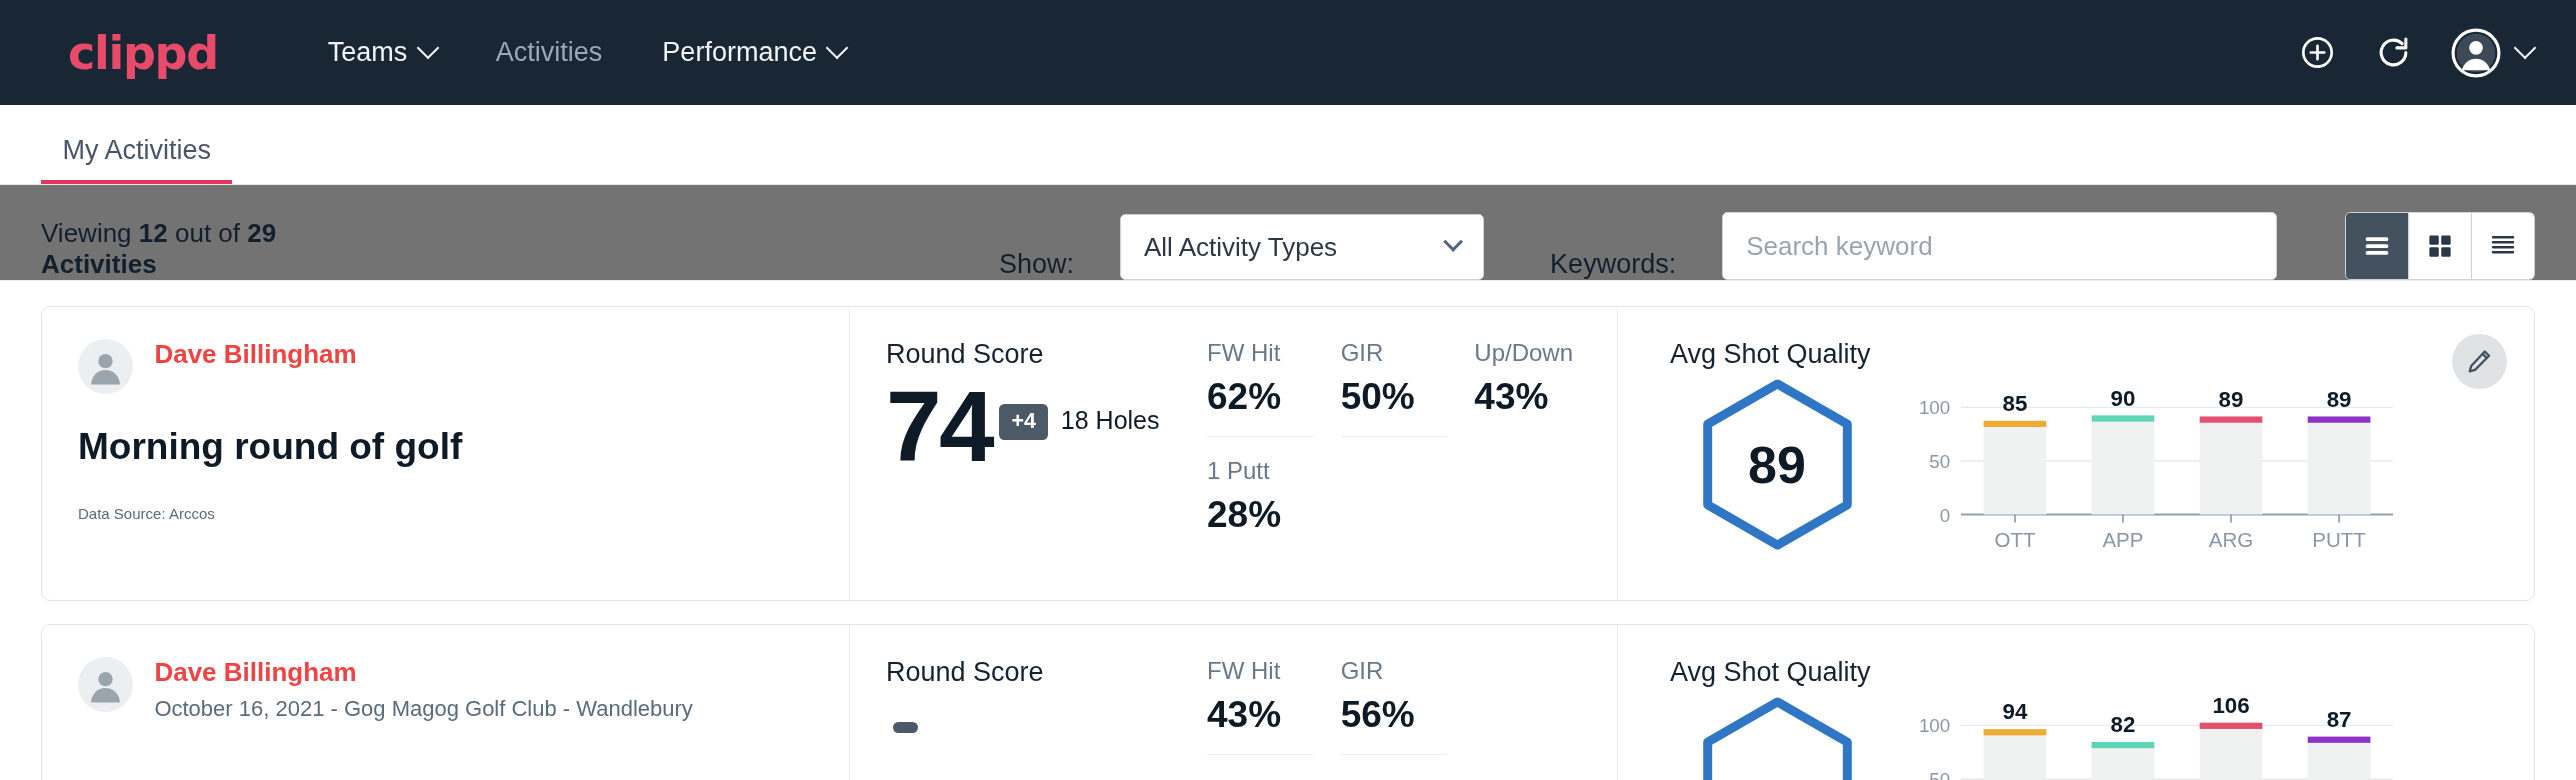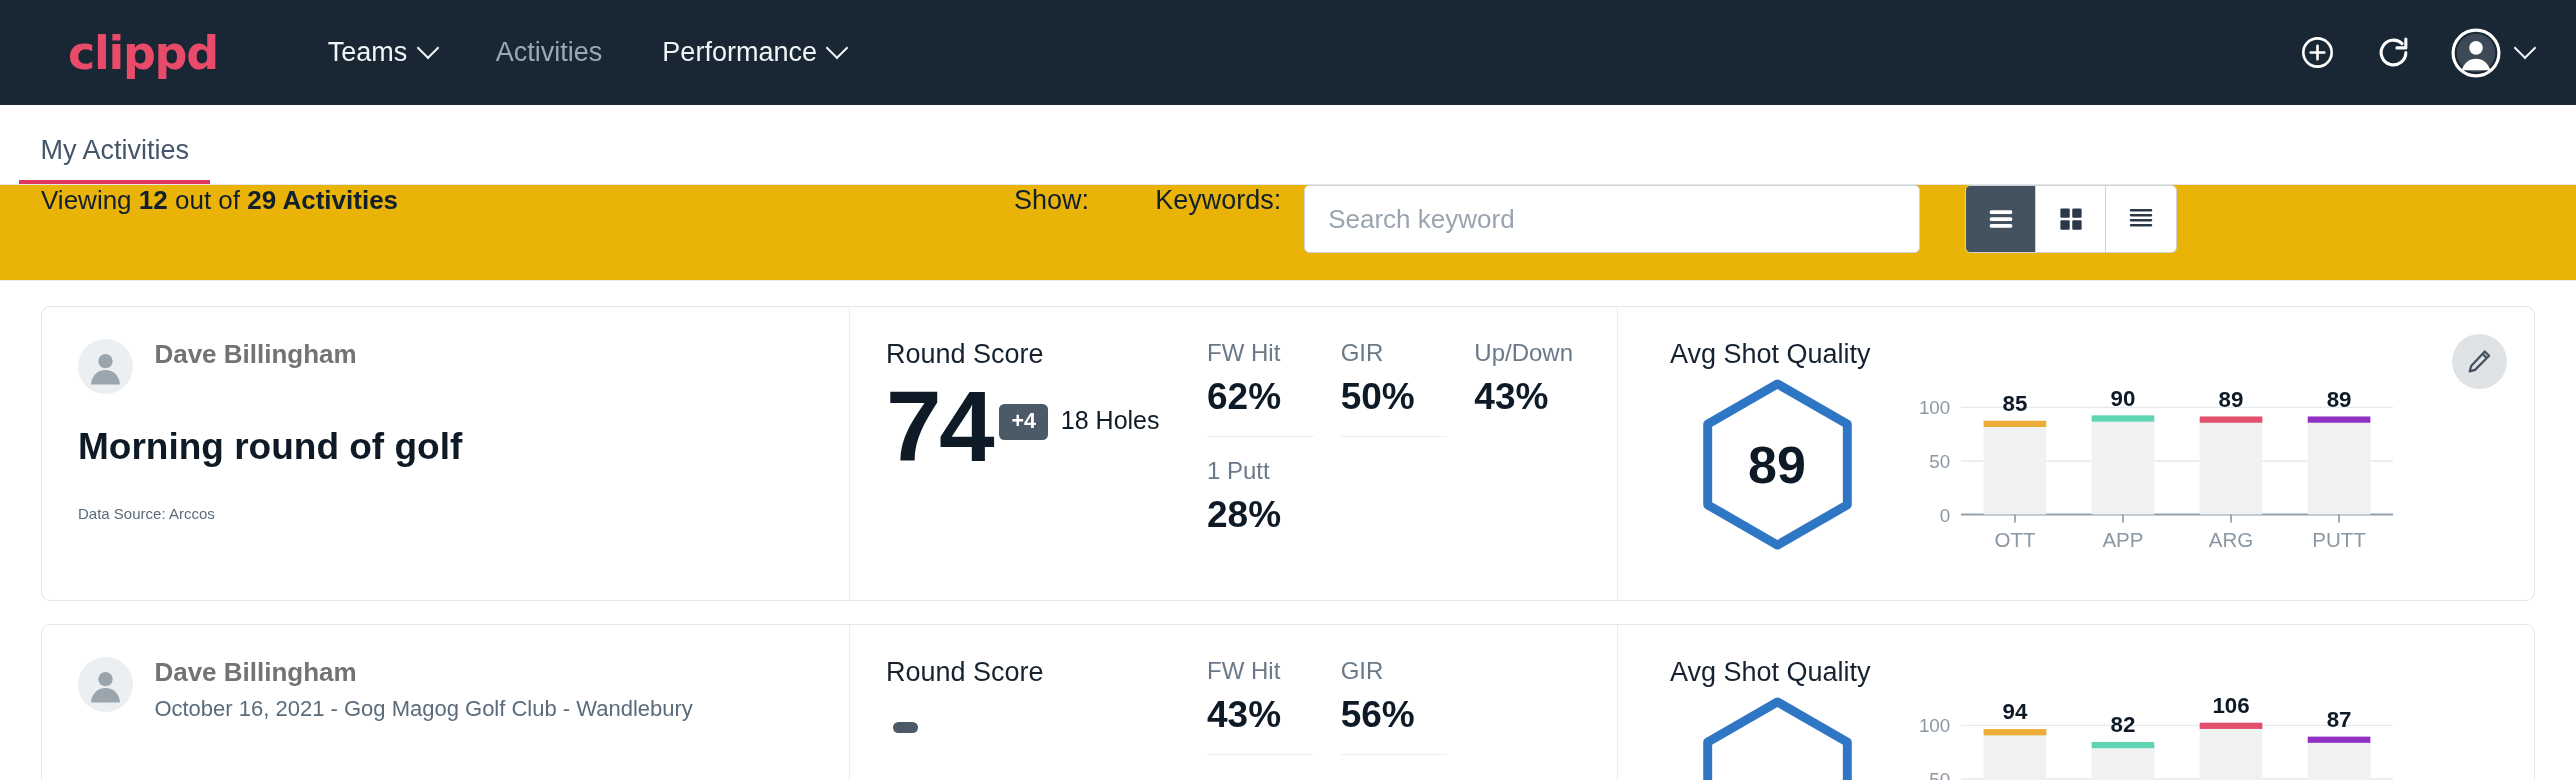--- a/index.html
+++ b/index.html
@@ -50,46 +50,47 @@
   }
   .icon-btn { cursor: pointer; display: flex; align-items: center; }
   .avatar-wrap { display: flex; align-items: center; gap: 16px; cursor: pointer; }
 
   
   .tabbar {
     height: 80px;
     background: #ffffff;
     display: flex;
     align-items: flex-end;
-    padding-left: 19px;
+    padding-left: 41px;
     border-bottom: 0.9px solid #e3e7ea;
   }
   .tab {
     font-size: 27px;
     color: #45566b;
     padding: 0 21.4px 18px 21.4px;
     cursor: pointer;
     position: relative;
   }
   .tab.active::after {
     content: "";
     position: absolute;
     left: 0; right: 0; bottom: 0;
     height: 4.5px;
     background: #e0355c;
   }
 
   
   .filterbar {
     height: 96px;
-    background: #eab308;
+    background: #737373;
     display: flex;
-    align-items: flex-start;
+    align-items: flex-end;
     padding: 0 41px;
     border-bottom: 0.9px solid #e9edf0;
+    gap: 23px;
   }
   .viewing { font-size: 26px; color: #12202e; }
   .viewing b { font-weight: 700; }
   .show-label, .kw-label {
     font-size: 27px; color: #12202e; white-space: nowrap;
   }
   .show-label { margin-left: 616px; margin-right: 23px; }
   .select {
     width: 402px; height: 66px;
     background: #fff;
@@ -155,21 +156,21 @@
     padding: 32px 36px 0 36px;
     border-right: 0.9px solid #e9edf0;
   }
   .who { display: flex; align-items: flex-start; gap: 21.4px; }
   .av-circle {
     width: 55px; height: 55px; border-radius: 50%;
     background: #eceff1;
     display: flex; align-items: center; justify-content: center;
     flex: 0 0 auto;
   }
-  .who-name { font-size: 26px; font-weight: 700; color: #737373; }
+  .who-name { font-size: 26px; font-weight: 700; color: #ef4444; }
   .who-meta { font-size: 22px; color: #5a6b7c; margin-top: 8px; }
   .act-title {
     font-size: 37px; font-weight: 700; color: #0e1b27;
     margin-top: 32px;
   }
   .datasrc { font-size: 15px; color: #5a6b7c; margin-top: 37px; }
 
   .col-score {
     width: 357px;
     padding: 32px 0 0 36px;
@@ -284,20 +285,24 @@
 
 <div class="filterbar">
   <div class="viewing">
     <span>Viewing</span>
     <b>12</b>
     <span>out of</span>
     <b>29 Activities</b>
   </div>
 
   <div class="show-label">Show:</div>
+  <div class="select">
+    <span>All Activity Types</span>
+    <span class="sel-chev"></span>
+  </div>
 
   <div class="kw-label">Keywords:</div>
   <input class="search" type="text" placeholder="Search keyword" style="">
 
   <div class="viewtoggle">
     <div class="vbtn active">
       <svg width="30" height="30" viewBox="0 0 24 24">
         <rect x="3" y="5" width="18" height="3" rx="1.2" fill="#ffffff"></rect>
         <rect x="3" y="10.5" width="18" height="3" rx="1.2" fill="#ffffff"></rect>
         <rect x="3" y="16" width="18" height="3" rx="1.2" fill="#ffffff"></rect>

